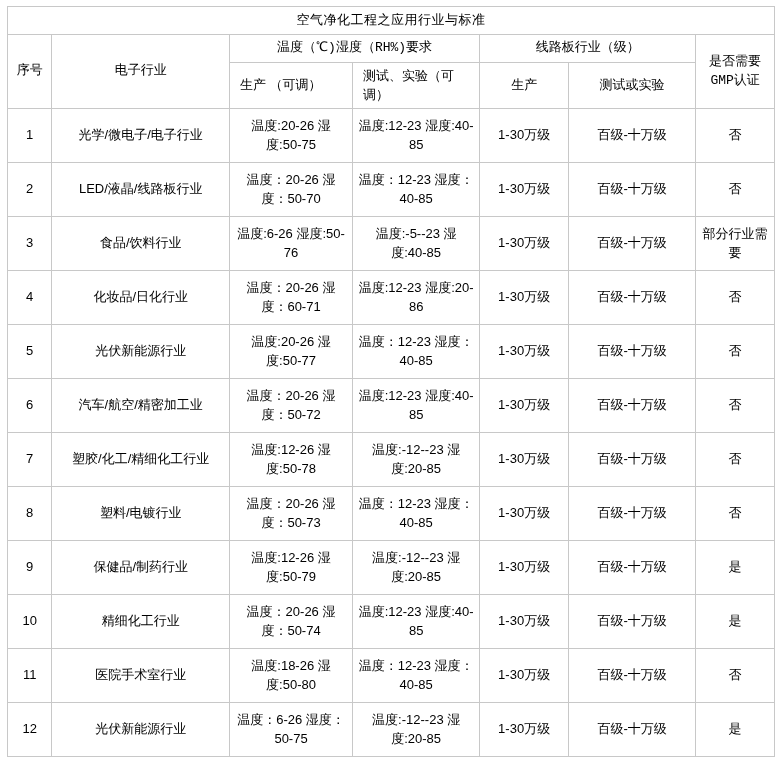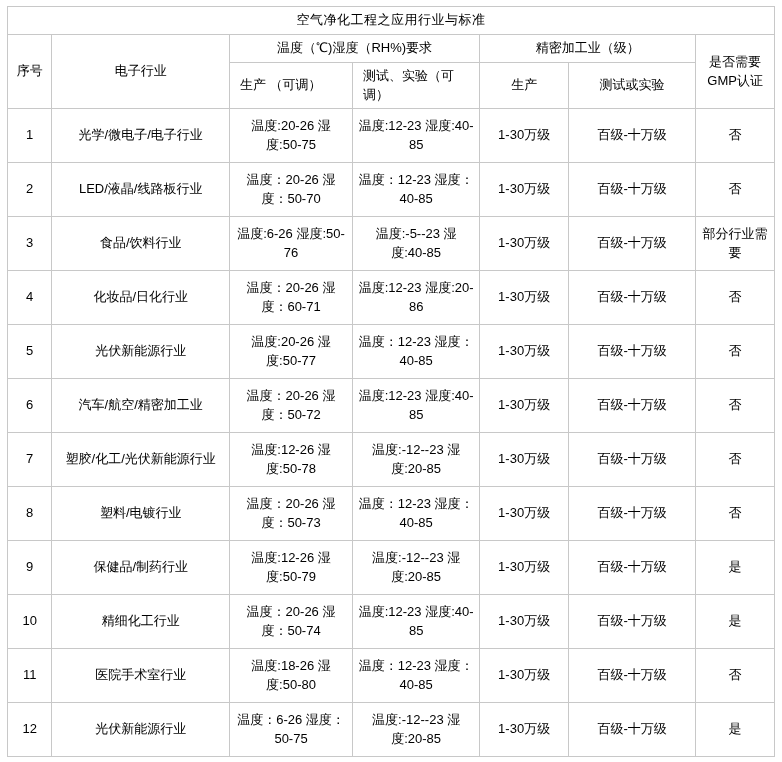--- a/index.html
+++ b/index.html
@@ -35,20 +35,21 @@
     color: #000;
   }
   .title-cell {
     font-size: 14px;
     padding: 9px 4px 9px 4px;
     letter-spacing: 0.5px;
   }
   .hdr {
     font-size: 13.5px;
     padding: 8px 4px;
+    font-family: Liberation Mono, monospace;
   }
   .hdr-sub {
     font-size: 13.5px;
     padding: 10px 8px;
   }
   .hdr-sub.left-pad {
     text-align: left;
     padding-left: 10px;
   }
   .col-no { width: 44px; }
@@ -86,21 +87,21 @@
       <col class="col-gmp">
     </colgroup>
     <thead>
       <tr>
         <td class="title-cell" colspan="7">空气净化工程之应用行业与标准</td>
       </tr>
       <tr>
         <td class="hdr" rowspan="2">序号</td>
         <td class="hdr" rowspan="2">电子行业</td>
         <td class="hdr" colspan="2">温度（℃)湿度（RH%)要求</td>
-        <td class="hdr" colspan="2">精密加工业（级）</td>
+        <td class="hdr" colspan="2">线路板行业（级）</td>
         <td class="hdr" rowspan="2">是否需要GMP认证</td>
       </tr>
       <tr>
         <td class="hdr-sub left-pad">生产      （可调）</td>
         <td class="hdr-sub left-pad">测试、实验（可调）</td>
         <td class="hdr-sub">生产</td>
         <td class="hdr-sub">测试或实验</td>
       </tr>
     </thead>
     <tbody id="tbody">
@@ -153,21 +154,21 @@
           <td class="cell-no">6</td>
           <td class="cell-ind">汽车/航空/精密加工业</td>
           <td class="cell-tw">温度：20-26 湿度：50-72</td>
           <td class="cell-tw">温度:12-23 湿度:40-85</td>
           <td class="cell-clean">1-30万级</td>
           <td class="cell-clean">百级-十万级</td>
           <td class="cell-gmp">否</td>
         </tr>
         <tr class="data-row">
           <td class="cell-no">7</td>
-          <td class="cell-ind">塑胶/化工/光伏新能源行业</td>
+          <td class="cell-ind">塑胶/化工/精细化工行业</td>
           <td class="cell-tw">温度:12-26 湿度:50-78</td>
           <td class="cell-tw">温度:-12--23 湿度:20-85</td>
           <td class="cell-clean">1-30万级</td>
           <td class="cell-clean">百级-十万级</td>
           <td class="cell-gmp">否</td>
         </tr>
         <tr class="data-row">
           <td class="cell-no">8</td>
           <td class="cell-ind">塑料/电镀行业</td>
           <td class="cell-tw">温度：20-26 湿度：50-73</td>

